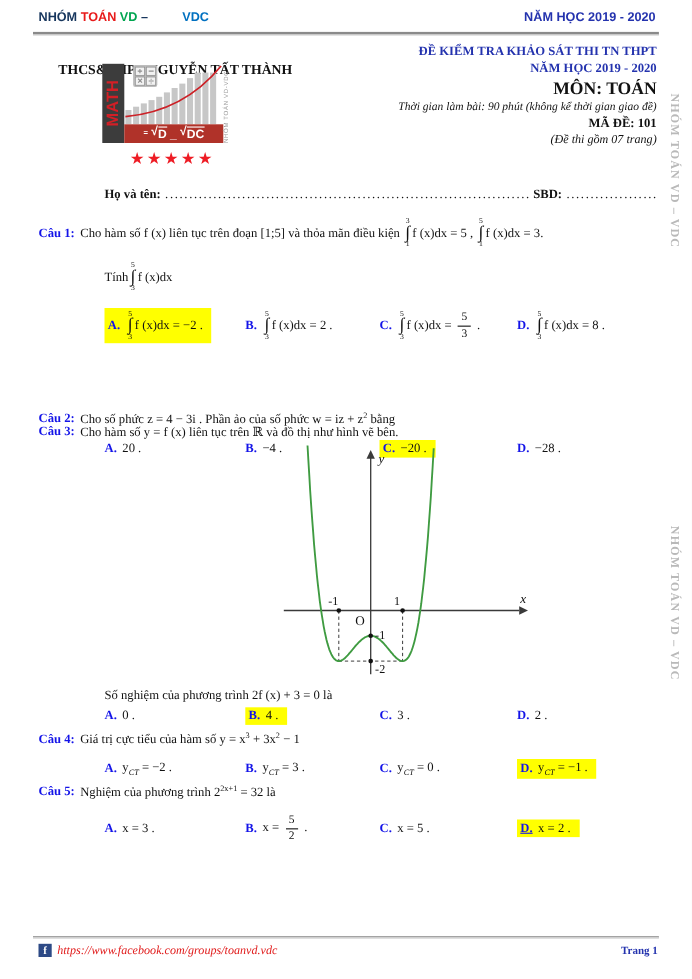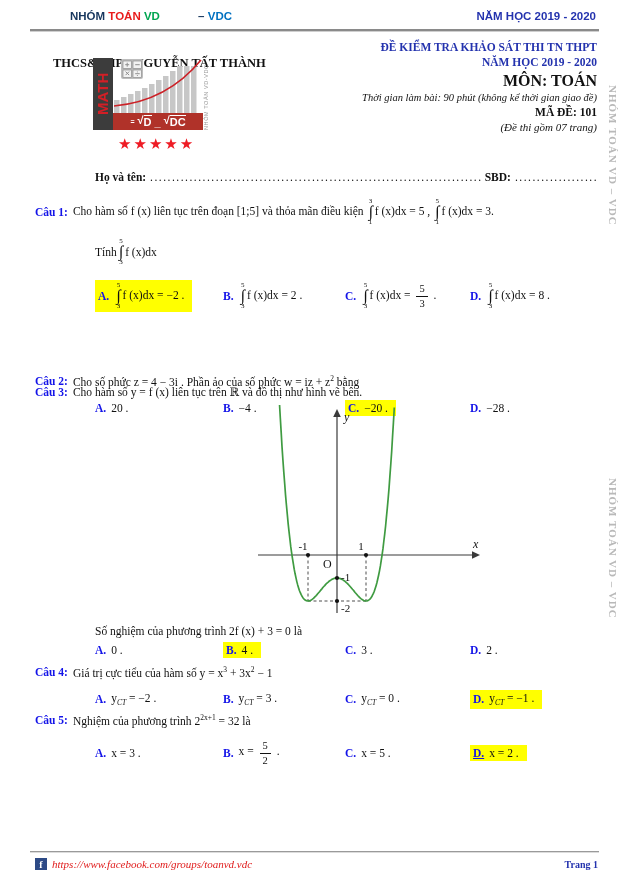--- a/index.html
+++ b/index.html
@@ -2,21 +2,21 @@
 <html><head>
 <meta charset="utf-8">
 <style>
   html,body{margin:0;padding:0;background:#e9e9e9;}
   .page{position:relative;width:629px;height:890px;background:#ffffff;margin:0 auto;
         font-family:"Liberation Serif","DejaVu Serif",serif;font-size:11.5px;color:#111;
         overflow:hidden;}
   
   .topbar{position:absolute;left:35px;right:33px;top:10px;display:flex;justify-content:space-between;
           font-weight:bold;font-size:11.5px;font-family:"Liberation Sans","DejaVu Sans",sans-serif;}
-  .c-navy{color:#17365d;margin-left:35px;} .c-red{color:#e81b1b;} .c-green{color:#00a550;} .c-blue{color:#0070c0;}
+  .c-navy{color:#17365d;} .c-red{color:#e81b1b;} .c-green{color:#00a550;} .c-blue{color:#0070c0;margin-left:28px;}
   .c-title{color:#2433ae;}
   .rule{position:absolute;left:30px;right:30px;top:29px;height:2px;background:#8a8a8a;border-bottom:1px solid #cfcfcf;}
   
   .school{position:absolute;left:42px;top:56px;font-weight:bold;font-size:12.5px;margin-left:11px;}
   .titleblock{position:absolute;left:295px;top:40px;width:302px;text-align:right;line-height:1.32;}
   .tb1,.tb2{color:#2433ae;font-weight:bold;font-size:11.5px;}
   .tb3{font-weight:bold;font-size:16px;}
   .tb4{font-style:italic;font-size:10.5px;}
   .tb5{font-weight:bold;font-size:11.5px;}
   .tb6{font-style:italic;font-size:11px;}

